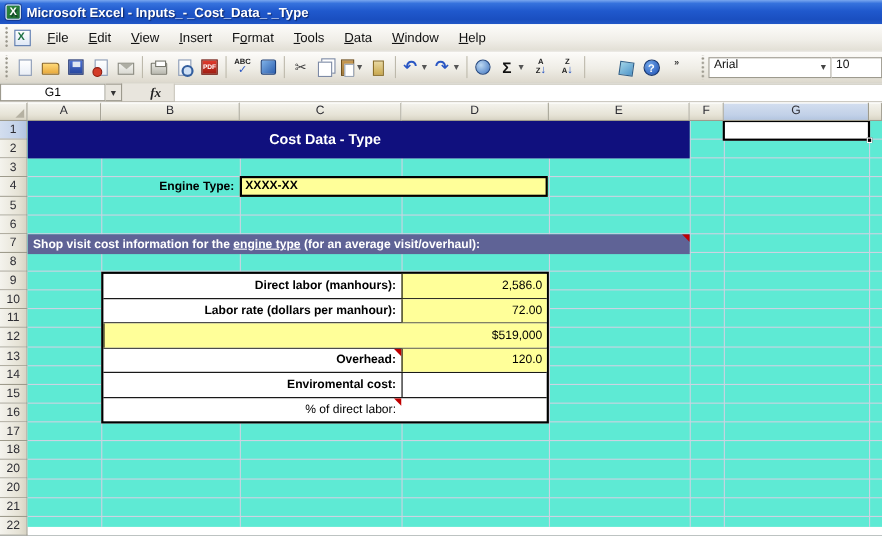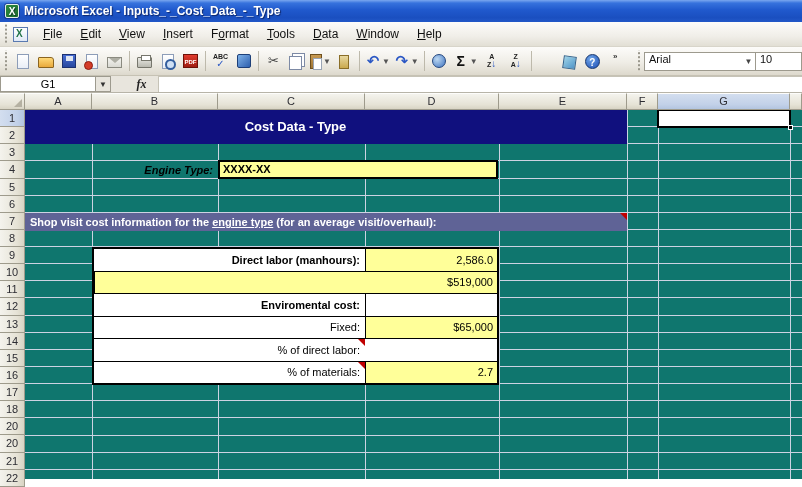--- a/index.html
+++ b/index.html
@@ -104,31 +104,31 @@
   .hdr.sel { background:linear-gradient(180deg,#d3deef 0%,#c2d1e8 70%,#b3c5e0 100%); }
   #corner { width:25px; position:relative; }
   #corner::after { content:""; position:absolute; right:2px; bottom:2px;
     border-left:8px solid transparent; border-bottom:8px solid #b5b1a2; }
   
   #rowheaders { position:absolute; left:0; top:110px; width:25px; height:377px; display:flex; flex-direction:column; }
   .rhdr { height:17.136px; flex:none; background:linear-gradient(90deg,#f4f3ed 0%,#e6e3d6 70%,#d8d4c4 100%);
     border-right:1px solid #9e9b8c; border-bottom:1px solid #9e9b8c;
     color:#2d2d33; text-align:center; font-size:11px; line-height:16px; }
   .rhdr.sel { background:linear-gradient(90deg,#d3deef 0%,#c2d1e8 70%,#b3c5e0 100%); }
-  #grid { position:absolute; left:25px; top:110px; width:777px; height:369px; background:#0f766e; overflow:hidden; }
+  #grid { position:absolute; left:25px; top:110px; width:777px; height:369px; background:#5eead4; overflow:hidden; }
   .vline { position:absolute; top:0; bottom:0; width:1px; background:#ccd3e2; }
   .hline { position:absolute; left:0; right:0; height:1px; background:#ccd3e2; }
   
   #title-banner { position:absolute; left:0; top:0; width:602px; height:34px; background:#10107e; }
   #title-banner-text { position:absolute; left:67px; width:407px; top:0; height:34px;
     color:#fff; font-weight:bold; font-size:13px; text-align:center; line-height:34px; }
   #sel-cell { position:absolute; left:632px; top:-1px; width:134px; height:19px; border:2px solid #000; background:#fff; }
   #fill-handle { position:absolute; right:-4px; bottom:-4px; width:5px; height:5px; background:#000; border:1px solid #fff; }
   #engine-label { position:absolute; left:67px; top:51px; width:126px; height:18px;
-    font-weight:bold; text-align:right; padding-right:5px; line-height:18px;font-style:italic; }
+    font-weight:bold; text-align:right; padding-right:5px; line-height:18px; }
   #engine-input { position:absolute; left:193px; top:50px; width:280px; height:19px;
     background:#ffff99; border:2px solid #000; font-weight:bold; padding-left:3px; line-height:15px; }
   #section-banner { position:absolute; left:0; top:103px; width:602px; height:18px;
     background:#5f6396; color:#fff; font-weight:bold; line-height:18px; padding-left:5px; }
   #section-banner u { text-decoration:underline; }
   .corner-tri { position:absolute; right:0; top:0; }
   #cost-table { position:absolute; left:67px; top:137px; width:407px; height:138px;
     border:2px solid #000; background:#fff; display:flex; flex-direction:column; }
   .ct-row { flex:1; display:flex; border-bottom:1px solid #000; position:relative; }
   .ct-row:last-child { border-bottom:none; }
@@ -358,37 +358,37 @@
     </div>
 
     <div id="engine-input">XXXX-XX</div>
 
     <div id="cost-table">
         <div class="ct-row">
           <div class="ct-label b">Direct labor (manhours):</div>
           <div class="ct-value y">2,586.0</div>
         </div>
         <div class="ct-row">
+          <div class="ct-label b">Labor rate (dollars per manhour):</div>
+          <div class="ct-value y">72.00</div>
+        </div>
+        <div class="ct-row">
           <div class="ct-value y">$519,000</div>
+        </div>
+        <div class="ct-row">
+          <div class="ct-label b">Overhead:<svg width="7" height="7" class="corner-tri">
+              <polygon points="0,0 7,0 7,7" fill="#c00000"></polygon>
+            </svg></div>
+          <div class="ct-value y">120.0</div>
         </div>
         <div class="ct-row">
           <div class="ct-label b">Enviromental cost:</div>
           <div class="ct-value"></div>
-        </div>
-        <div class="ct-row">
-          <div class="ct-label">Fixed:</div>
-          <div class="ct-value y">$65,000</div>
         </div>
         <div class="ct-row">
           <div class="ct-label">% of direct labor:<svg width="7" height="7" class="corner-tri">
               <polygon points="0,0 7,0 7,7" fill="#c00000"></polygon>
             </svg></div>
         </div>
-        <div class="ct-row">
-          <div class="ct-label">% of materials:<svg width="7" height="7" class="corner-tri">
-              <polygon points="0,0 7,0 7,7" fill="#c00000"></polygon>
-            </svg></div>
-          <div class="ct-value y">2.7</div>
-        </div>
       </div>
   </div>
 
 </div>
 
 </body></html>

